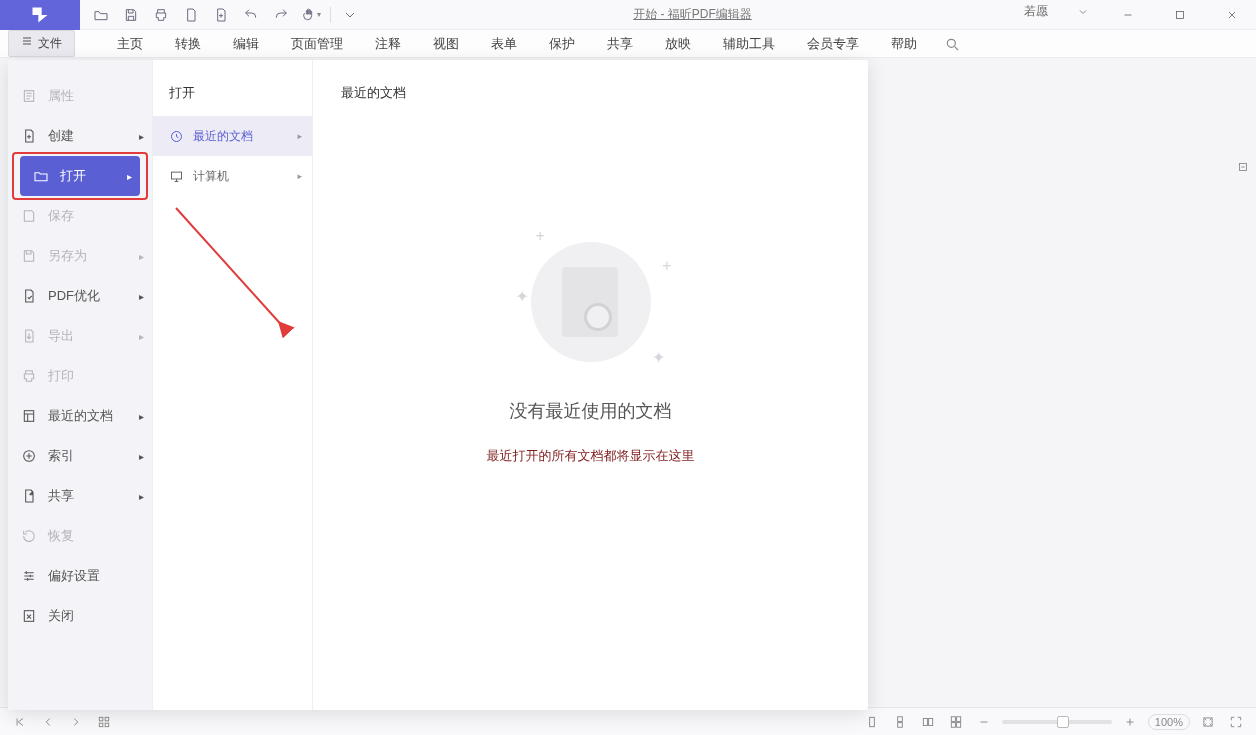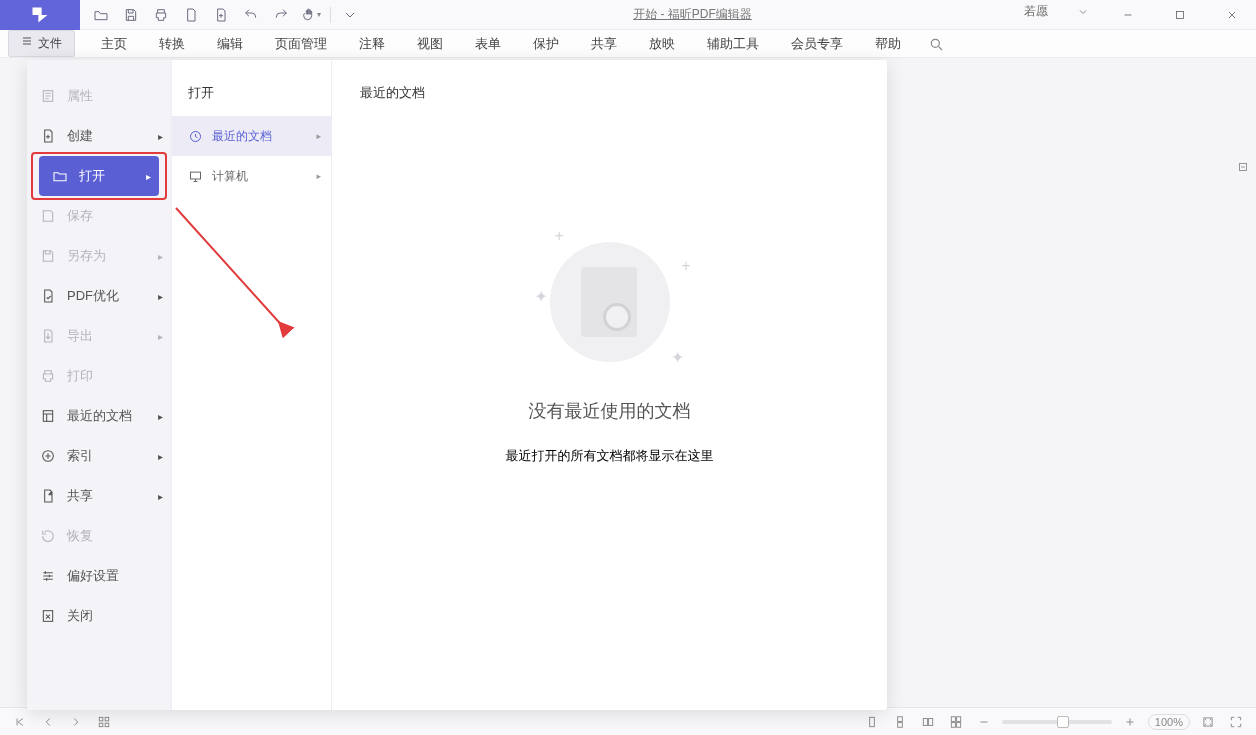--- a/index.html
+++ b/index.html
@@ -15,27 +15,27 @@
   .qat .sep { width: 1px; height: 16px; background: #ddd; }
   .title-center { flex: 1; text-align: center; font-size: 12px; color: #777; text-decoration: underline; }
   .win-controls { display: flex; align-items: flex-start; gap: 20px; padding-right: 8px; }
   .win-user { font-size: 12px; color: #666; margin-right: 6px; }
   .win-btn { width: 32px; height: 24px; display:flex; align-items:center; justify-content:center; color:#555; cursor:pointer; }
   .win-btn svg { width:12px; height:12px; stroke:#555; fill:none; stroke-width:1.5; }
   .chev { width:18px; height:18px; display:flex; align-items:center; justify-content:center; color:#888;}
 
   
   .ribbon { height: 28px; background: #fdfdfe; display: flex; align-items: center; padding-left: 8px; border-bottom: 1px solid #ececf0; gap: 0; }
-  .file-tab { background: #e9e9ef; padding: 4px 12px; border: 1px solid #d8d8e0; border-radius: 2px; font-size: 12px; color:#444; display:flex; align-items:flex-start; gap:5px; margin-right: 10px; cursor:pointer;}
+  .file-tab { background: #e9e9ef; padding: 4px 12px; border: 1px solid #d8d8e0; border-radius: 2px; font-size: 12px; color:#444; display:flex; align-items:flex-start; gap:5px; margin-right: 26px; cursor:pointer;}
   .ribbon-tab { padding: 0 16px; font-size: 13px; color: #444; cursor:pointer; }
   .ribbon-search { width: 22px; height:22px; display:flex; align-items:center; justify-content:center; margin-left: 8px;}
   .ribbon-search svg { width:16px; height:16px; stroke:#888; fill:none; stroke-width:1.8;}
 
   
-  .file-menu { position: absolute; left: 27px; top: 60px; width: 860px; height: 650px; background: #fff; box-shadow: 0 4px 20px rgba(0,0,0,.12); border-radius: 3px; display:flex; z-index: 50;}
+  .file-menu { position: absolute; left: 8px; top: 60px; width: 860px; height: 650px; background: #fff; box-shadow: 0 4px 20px rgba(0,0,0,.12); border-radius: 3px; display:flex; z-index: 50;}
   .fm-left { width: 145px; background: #f4f4f8; border-right: 1px solid #eee; padding-top: 16px; }
   .fm-item { display:flex; align-items:center; height: 40px; padding: 0 12px; font-size:13px; color:#555; cursor:pointer; position:relative;}
   .fm-item.disabled { color: #b3b3bb; }
   .fm-item .ic { width:18px; height:18px; margin-right:10px; display:flex; align-items:center; justify-content:center;}
   .fm-item .ic svg { width:16px; height:16px; stroke:currentColor; fill:none; stroke-width:1.6;}
   .fm-item .arrow { position:absolute; right:8px; font-size:10px; color:inherit;}
   .fm-item.active { background:#5a5fd4; color:#fff; border-radius:4px; margin:0 6px; }
   .fm-item.active .arrow { color:#fff; }
   .fm-left .highlight-box { border: 2px solid #e23b3b; border-radius:4px; margin: -4px 4px; padding:2px 0; }
 
@@ -49,21 +49,21 @@
 
   .fm-main { flex:1; padding: 24px 28px; position:relative;}
   .fm-main h3 { font-size:13px; font-weight:normal; color:#333; margin-bottom: 20px;}
   .empty-state { position:absolute; left:50%; top:44%; transform:translate(-50%,-50%); text-align:center; width:420px;}
   .empty-illus { width:150px; height:150px; margin:0 auto 22px; position:relative;}
   .empty-illus .circ { width:120px; height:120px; border-radius:50%; background:#f0f0f2; position:absolute; left:15px; top:15px;}
   .empty-illus .doc { width:56px; height:70px; background:#e4e4e7; position:absolute; left:46px; top:40px; border-radius:4px;}
   .empty-illus .doc::after{content:""; position:absolute; right:6px; bottom:6px; width:22px; height:22px; border:3px solid #d2d2d6; border-radius:50%; background:#f0f0f2;}
   .empty-illus .spark{position:absolute; color:#d5d5db; font-size:16px;}
   .empty-title { font-size:18px; color:#555; }
-  .empty-sub { font-size:13px; color:#000000;margin-top:24px;}
+  .empty-sub { font-size:13px; color:#7f1d1d;margin-top:24px;}
 
   
   .anno-arrow{ position:absolute; left:168px; top:200px; z-index:60; pointer-events:none;}
   .anno-arrow svg{ width:130px; height:140px;}
 
   
   .bg-right-text { position:absolute; right:386px; top:118px; font-size:12px; color:#888; z-index:1;}
   .bg-scroll-icon { position:absolute; right:6px; top:160px; width:14px; height:14px; z-index:1;}
   .bg-scroll-icon svg{ width:14px; height:14px; stroke:#888; fill:none; stroke-width:1.5;}
 

